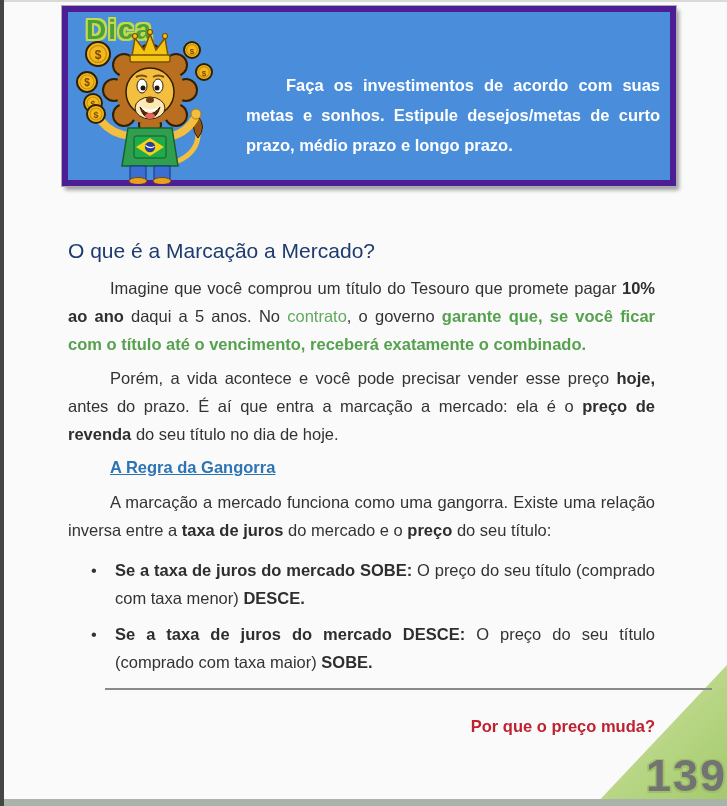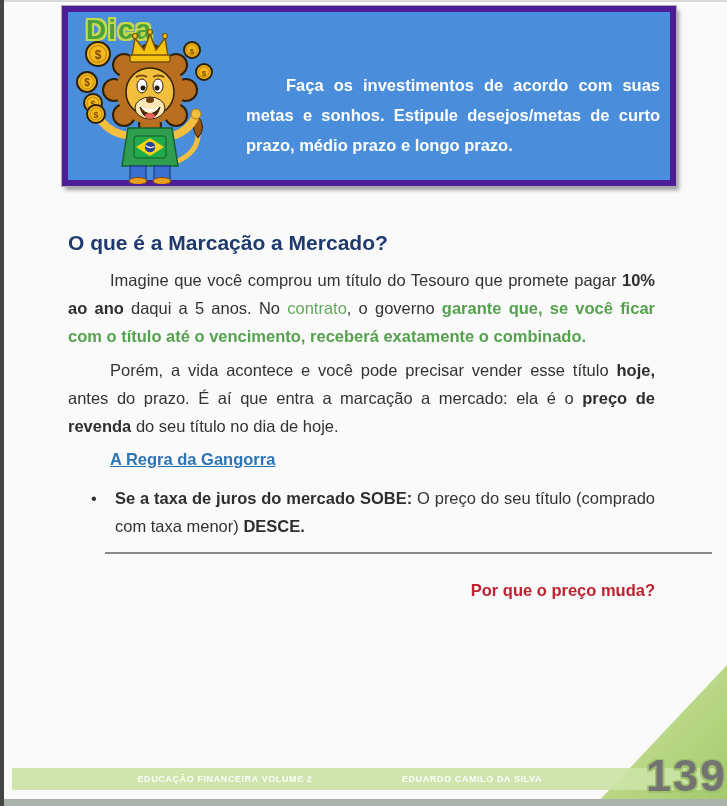--- a/index.html
+++ b/index.html
@@ -31,21 +31,21 @@
   .tip-text {
     position:absolute; left:178px; top:40px; width:414px;
     color:#ffffff; font-weight:bold; font-size:16.5px; line-height:30px;
     text-align:justify; text-indent:40px;margin-top:18px;
   }
   .mascot { position:absolute; left:4px; top:12px; }
 
   
   .content { position:absolute; left:68px; top:230px; width:587px; z-index:2;
              color:#333; font-size:16.5px; line-height:28px; }
-  .content h1 { color:#1e3a6e; font-size:21px; line-height:26px; font-weight:bold; margin:0 0 10px; }
+  .content h1 { color:#1e3a6e; font-size:21px; line-height:26px; font-weight:normal; margin:8px 0 10px; }
   .content p  { margin:0 0 6px; text-indent:42px; text-align:justify; }
   .b  { font-weight:bold; color:#2e2e2e; }
   .lk { color:#63a85e; text-decoration:none; cursor:pointer; }
   .gb { color:#55a14e; font-weight:bold; }
   .subheading { color:#2d74b5; font-weight:bold; font-size:16.5px; line-height:26px; margin:6px 0 8px 42px;text-decoration:underline; }
   ul.points { list-style:none; margin:12px 0 0; padding-left:47px; }
   ul.points li { position:relative; margin-bottom:8px; text-align:justify; }
   ul.points li::before { content:"•"; position:absolute; left:-24px; top:0; color:#333; }
   .rule { border:none; border-top:2px solid #8a8a8a; width:607px; margin:12px 0 0 37px; }
   .question { color:#bf2130; font-weight:bold; font-size:16.5px; margin:22px 0 0 42px;text-align:right; }
@@ -176,37 +176,35 @@
     </svg>
 
     <div class="tip-text">Faça os investimentos de acordo com suas metas e sonhos. Estipule desejos/metas de curto prazo, médio prazo e longo prazo.</div>
   </div>
 
   <div class="content">
     <h1>O que é a Marcação a Mercado?</h1>
 
     <p><span>Imagine que você comprou um título do Tesouro que promete pagar </span><span class="b">10% ao ano</span><span> daqui a 5 anos. No </span><span class="lk">contrato</span><span>, o governo </span><span class="gb">garante que, se você ficar com o título até o vencimento, receberá exatamente o combinado.</span></p>
 
-    <p><span>Porém, a vida acontece e você pode precisar vender esse título </span><span class="b">hoje,</span><span> antes do prazo. É aí que entra a marcação a mercado: ela é o </span><span class="b">preço de revenda</span><span> do seu título no dia de hoje.</span></p>
+    <p><span>Porém, a vida acontece e você pode precisar vender esse preço </span><span class="b">hoje,</span><span> antes do prazo. É aí que entra a marcação a mercado: ela é o </span><span class="b">preço de revenda</span><span> do seu título no dia de hoje.</span></p>
 
     <div class="subheading">A Regra da Gangorra</div>
 
+    <p><span>A marcação a mercado funciona como uma gangorra. Existe uma relação inversa entre a </span><span class="b">taxa de juros</span><span> do mercado e o </span><span class="b">preço</span><span> do seu título:</span></p>
 
     <ul class="points">
       <li><span class="b">Se a taxa de juros do mercado SOBE:</span><span> O preço do seu título (comprado com taxa menor) </span><span class="b">DESCE.</span></li>
+      <li><span class="b">Se a taxa de juros do mercado DESCE:</span><span> O preço do seu título (comprado com taxa maior) </span><span class="b">SOBE.</span></li>
     </ul>
 
     <hr class="rule">
 
     <div class="question">Por que o preço muda?</div>
   </div>
 
   <div class="corner-triangle"></div>
 
-  <div class="footer-bar">
-    <span class="f-series">EDUCAÇÃO FINANCEIRA VOLUME 2</span>
-    <span class="f-author">EDUARDO CAMILO DA SILVA</span>
-  </div>
 
   <div class="page-num">139</div>
 
   <div class="edge-bottom"></div>
 </div>
 
 </body></html>

